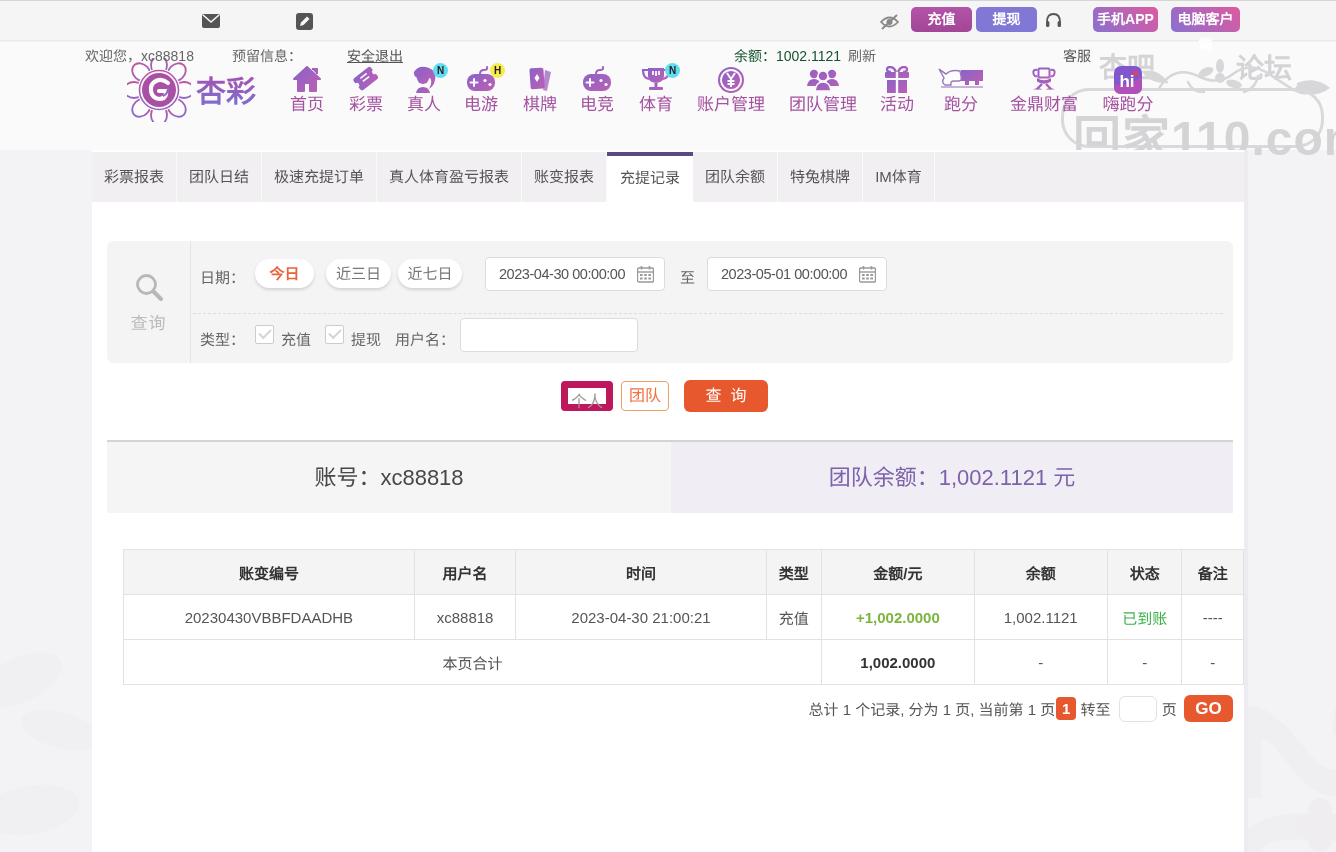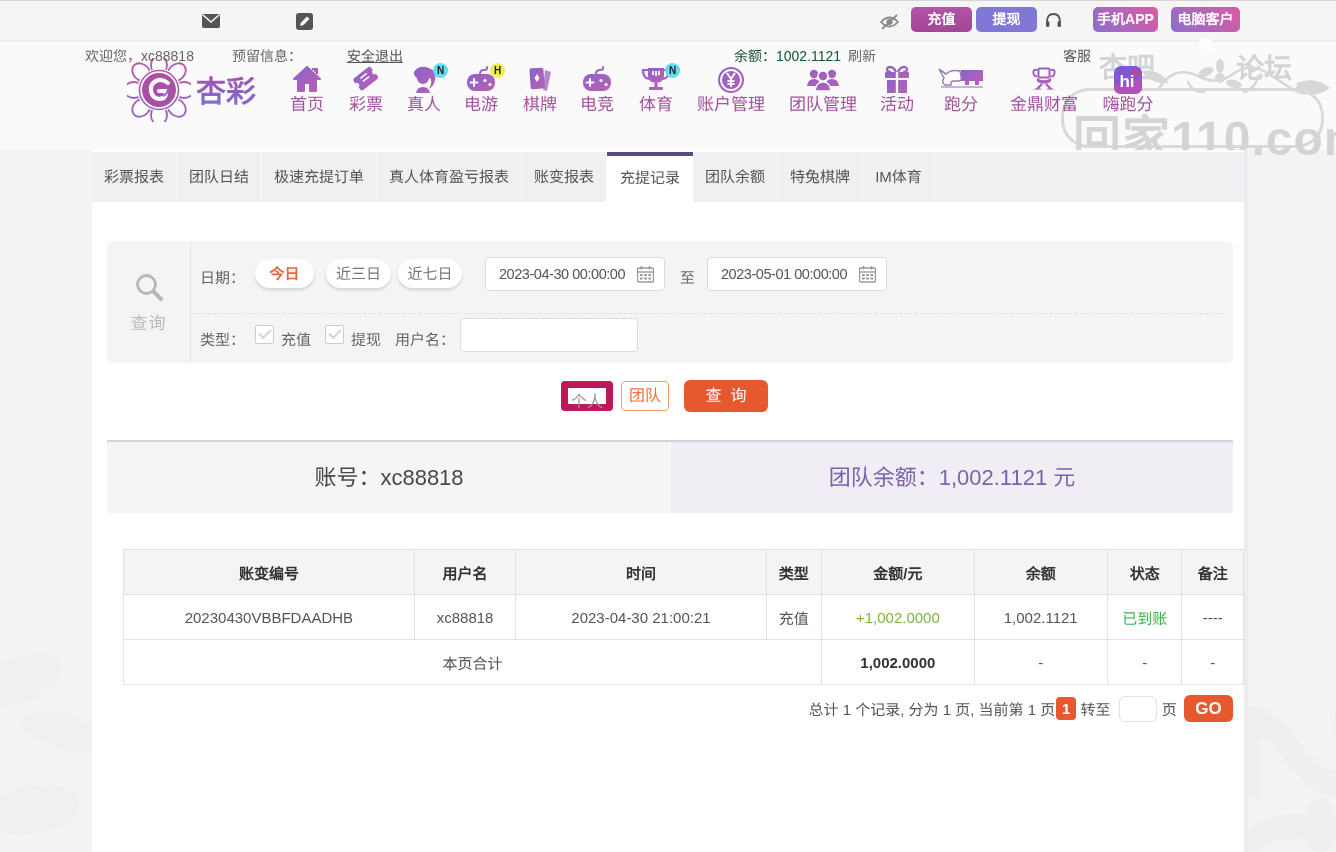--- a/index.html
+++ b/index.html
@@ -457,21 +457,21 @@
           <th style="width:153px;">金额/元</th>
           <th style="width:134px;">余额</th>
           <th style="width:75px;">状态</th>
           <th style="width:62px;">备注</th>
         </tr>
     <tr class="h45">
           <td>20230430VBBFDAADHB</td>
           <td>xc88818</td>
           <td>2023-04-30 21:00:21</td>
           <td>充值</td>
-          <td style="color:#7cb53e;">+1,002.0000</td>
+          <td style="color:#7cb53e;font-weight:bold;">+1,002.0000</td>
           <td>1,002.1121</td>
           <td style="color:#3cb24a;">已到账</td>
           <td>----</td>
         </tr>
     <tr class="h45">
           <td colspan="4">本页合计</td>
           <td style="font-weight:bold;color:#333;">1,002.0000</td>
           <td>-</td>
           <td>-</td>
           <td>-</td>

